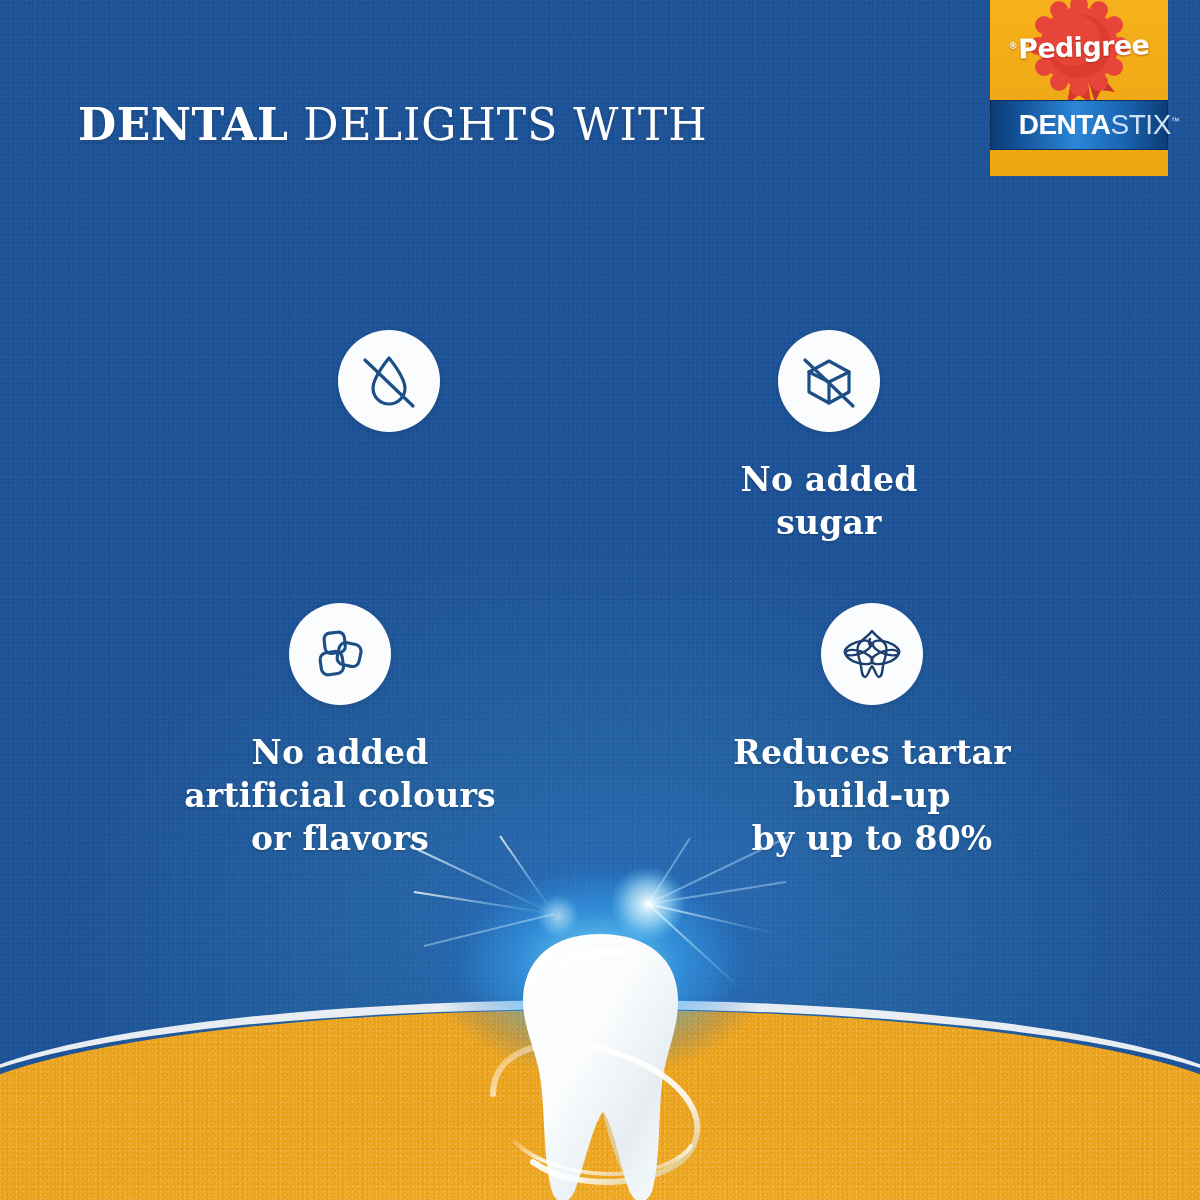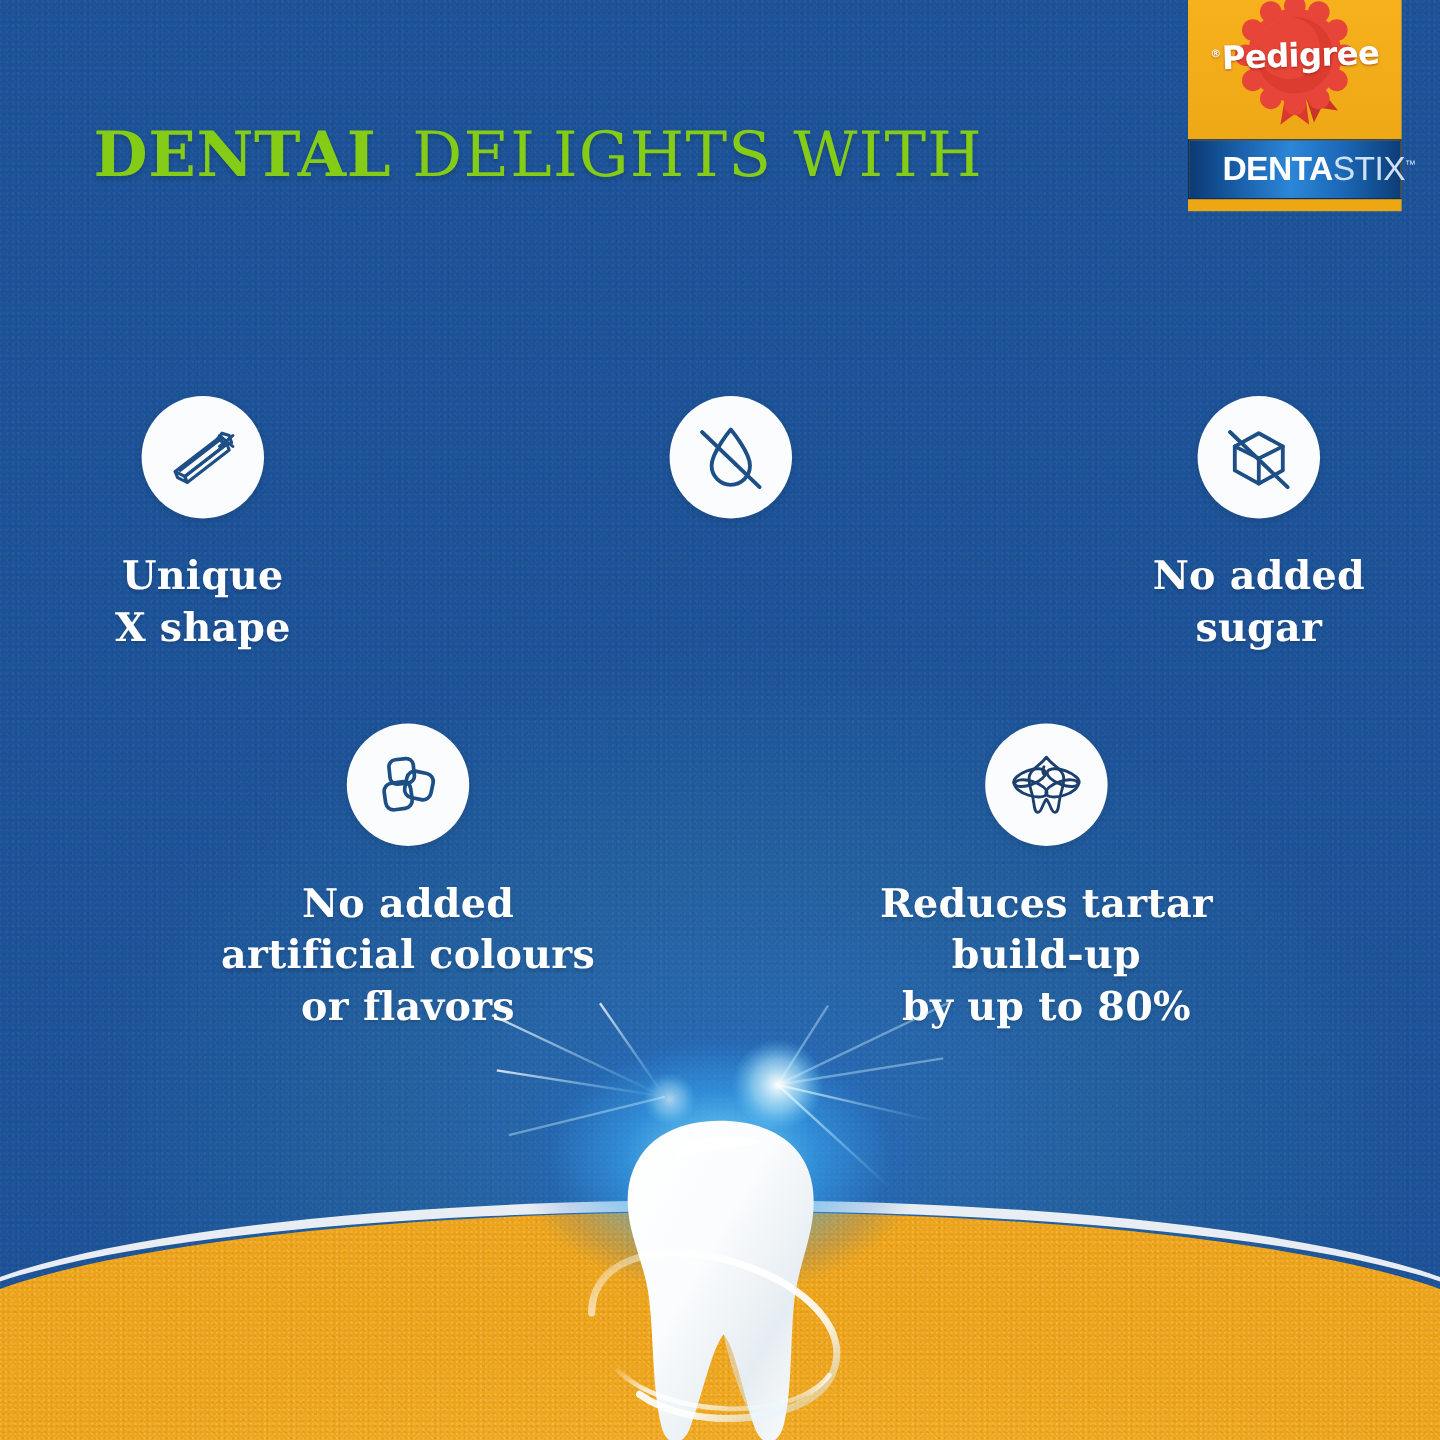--- a/index.html
+++ b/index.html
@@ -106,21 +106,21 @@
     white-space:nowrap;
   }
   .pedigree-word .reg{
     font-size:9px;
     vertical-align:super;
     margin-right:1px;
   }
   .dentastix-bar{
     position:absolute;
     left:0; right:0;
-    top:116px;
+    top:100px;
     height:50px;
     background:
       linear-gradient(90deg,#0c3a73 0%,#15569e 18%,#2c86d8 48%,#1a66b4 74%,#0d3d78 100%);
     border:1px solid #0a2f5e;
     display:flex; align-items:center; justify-content:center;padding-left:40px;
   }
   .dentastix-text{
     font-family:"Liberation Sans", sans-serif;
     font-size:28px;
     letter-spacing:-.5px;
@@ -129,23 +129,23 @@
   }
   .dentastix-text .denta{ color:#ffffff; font-weight:700; }
   .dentastix-text .stix{ color:#cfe2f5; font-weight:400; }
   .dentastix-text .tm{ font-size:9px; vertical-align:super; color:#cfe2f5; }
 
   
   .headline{
     position:absolute;
     left:78px; top:96px;
     width:880px;
-    color:#84cc16;
+    color:#ffffff;
     font-family:"DejaVu Serif", serif;
-    font-size:52px;
+    font-size:44px;
     line-height:1.30;
     letter-spacing:1px;
     text-shadow:0 2px 4px rgba(0,0,0,.18);
     z-index:5;
   }
   .headline .hl-line{ display:block; white-space:nowrap; }
   .headline .bold{ font-weight:700; letter-spacing:.5px; }
   .headline .light{ font-weight:400; }
 
   
@@ -277,34 +277,20 @@
 
     <div class="dentastix-bar">
       <span class="dentastix-text"><span class="denta">DENTA</span><span class="stix">STIX</span><span class="tm">™</span></span>
     </div>
   </div>
 
   <div class="benefits">
 
     <div class="b-row row1">
 
-      <div class="benefit">
-        <div class="b-circle">
-          <svg width="66" height="66" viewBox="0 0 66 66" fill="none" stroke="#1d4f86" stroke-width="2.6" stroke-linejoin="round" stroke-linecap="round">
-            <path d="M10 45 L45 18 L53 22 L18 49 Z"></path>
-            <path d="M10 45 L12 50 L20 54 L18 49"></path>
-            <path d="M18 49 L53 22 L55 27 L20 54"></path>
-            <path d="M45 18 L49 13 L55 15 L57 21 L53 22"></path>
-            <path d="M47 15 L58 24 M58 15 L47 24"></path>
-            <path d="M14 44 L49 17"></path>
-          </svg>
-        </div>
-        <div class="b-label">Unique
-X shape</div>
-      </div>
 
       <div class="benefit">
         <div class="b-circle">
           <svg width="66" height="66" viewBox="0 0 66 66" fill="none" stroke="#1d4f86" stroke-width="3.2" stroke-linejoin="round" stroke-linecap="round">
             <path d="M33 10 C33 10 49 29 49 40 A16 16 0 0 1 17 40 C17 29 33 10 33 10 Z"></path>
             <path d="M9 12 L57 58"></path>
           </svg>
         </div>
       </div>
 

